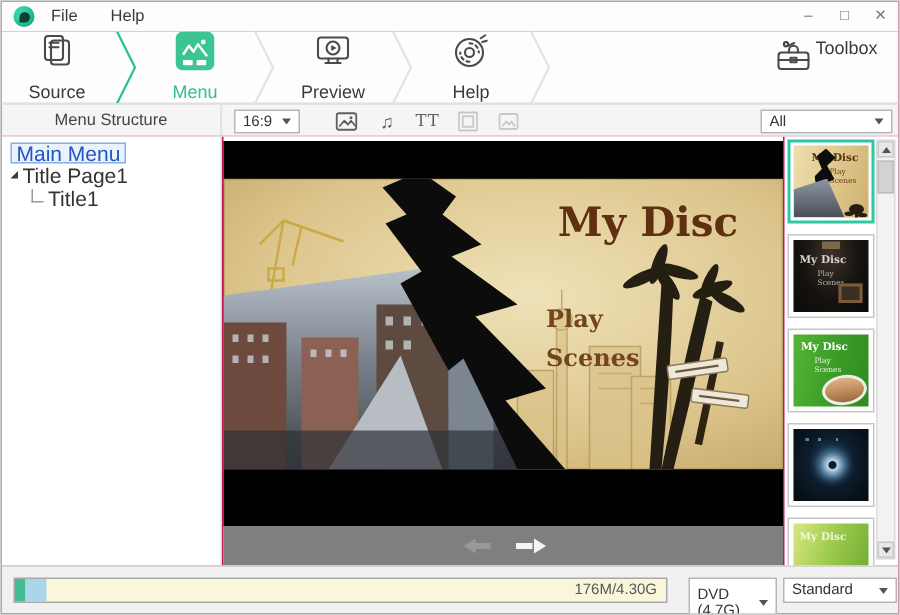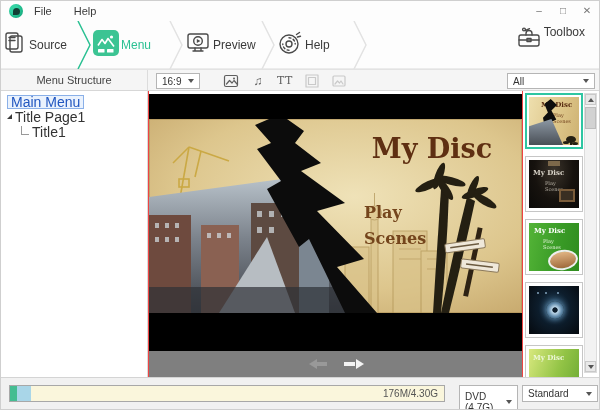--- a/index.html
+++ b/index.html
@@ -1,31 +1,31 @@
 <!DOCTYPE html>
 <html><head>
 <meta charset="utf-8">
 <style>
   * { margin:0; padding:0; box-sizing:border-box; }
   html,body { width:600px; height:410px; font-family:"Liberation Sans", sans-serif; background:#fff; }
-  .window { position:relative; width:600px; height:410px; background:#ef4444; overflow:hidden; border:1px solid #cfcfcf; }
+  .window { position:relative; width:600px; height:410px; background:#be185d; overflow:hidden; border:1px solid #cfcfcf; }
 
   
   .menubar { position:absolute; top:0; left:0; right:0; height:20px; background:#fdfdfd; display:flex; align-items:center; }
   .logo { width:14px; height:14px; margin-left:8px; border-radius:50%;
           background:radial-gradient(circle at 35% 35%, #35d3a4 0 30%, #1fb98a 60%, #159a74 100%); position:relative; }
   .logo::after { content:""; position:absolute; left:4px; top:4px; width:7px; height:7px; border-radius:50% 50% 50% 0;
                  background:#123f35; }
   .menu-item { font-size:11px; color:#3a3a3a; padding:0 11px; line-height:20px; }
   .win-controls { position:absolute; right:6px; top:0; height:20px; display:flex; align-items:center; gap:12px; }
   .win-btn { font-size:10px; color:#777; line-height:20px; width:12px; text-align:center; }
 
   
   .tabbar { position:absolute; top:20px; left:0; right:0; height:48px; background:#fdfdfd; display:flex; align-items:center; border-bottom:1px solid #ececec; }
-  .step { width:74px; display:flex; flex-direction:row; align-items:center; gap:2px;text-align:center; }
+  .step { width:74px; display:flex; flex-direction:column; align-items:center; gap:2px;text-align:center; }
   .step-label { font-size:12px; color:#3a3a3a; }
   .step-label.active { color:#2cc193; }
   .sep { width:18px; height:48px; flex:0 0 auto; }
   .toolbox { position:absolute; right:14px; top:4px; display:flex; flex-direction:row; align-items:flex-start; gap:2px; }
 
   
   .header-row { position:absolute; top:68px; left:0; right:0; height:22px; background:#f5f5f5; border-top:1px solid #e3e3e3; border-bottom:1px solid #d7d7d7; }
   .panel-header { position:absolute; left:0; top:0; width:147px; height:100%; border-right:1px solid #dcdcdc;
                   display:flex; align-items:center; justify-content:center; font-size:11px; color:#444; }
   .select { background:#fff; border:1px solid #b5b5b5; height:16px; display:flex; align-items:center; justify-content:space-between; padding:0 5px; font-size:10px; color:#333; }

